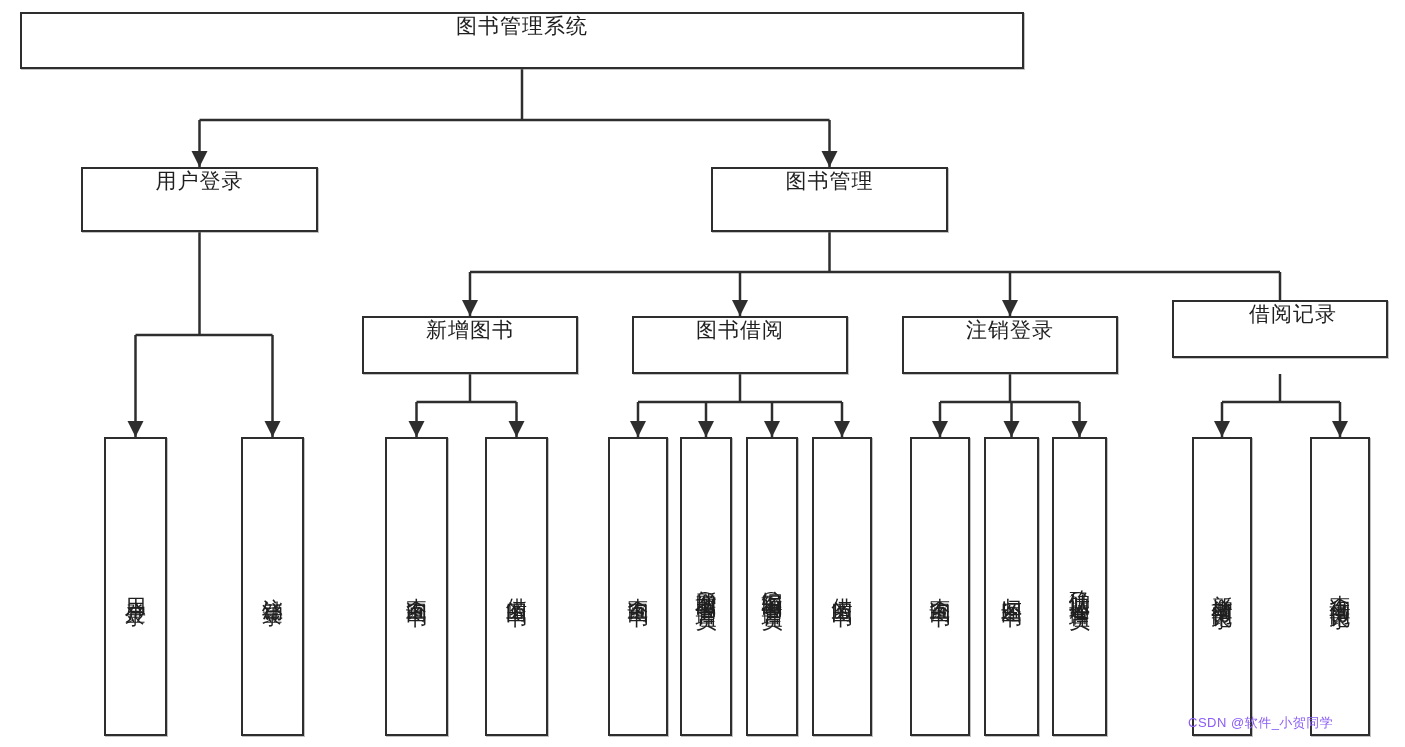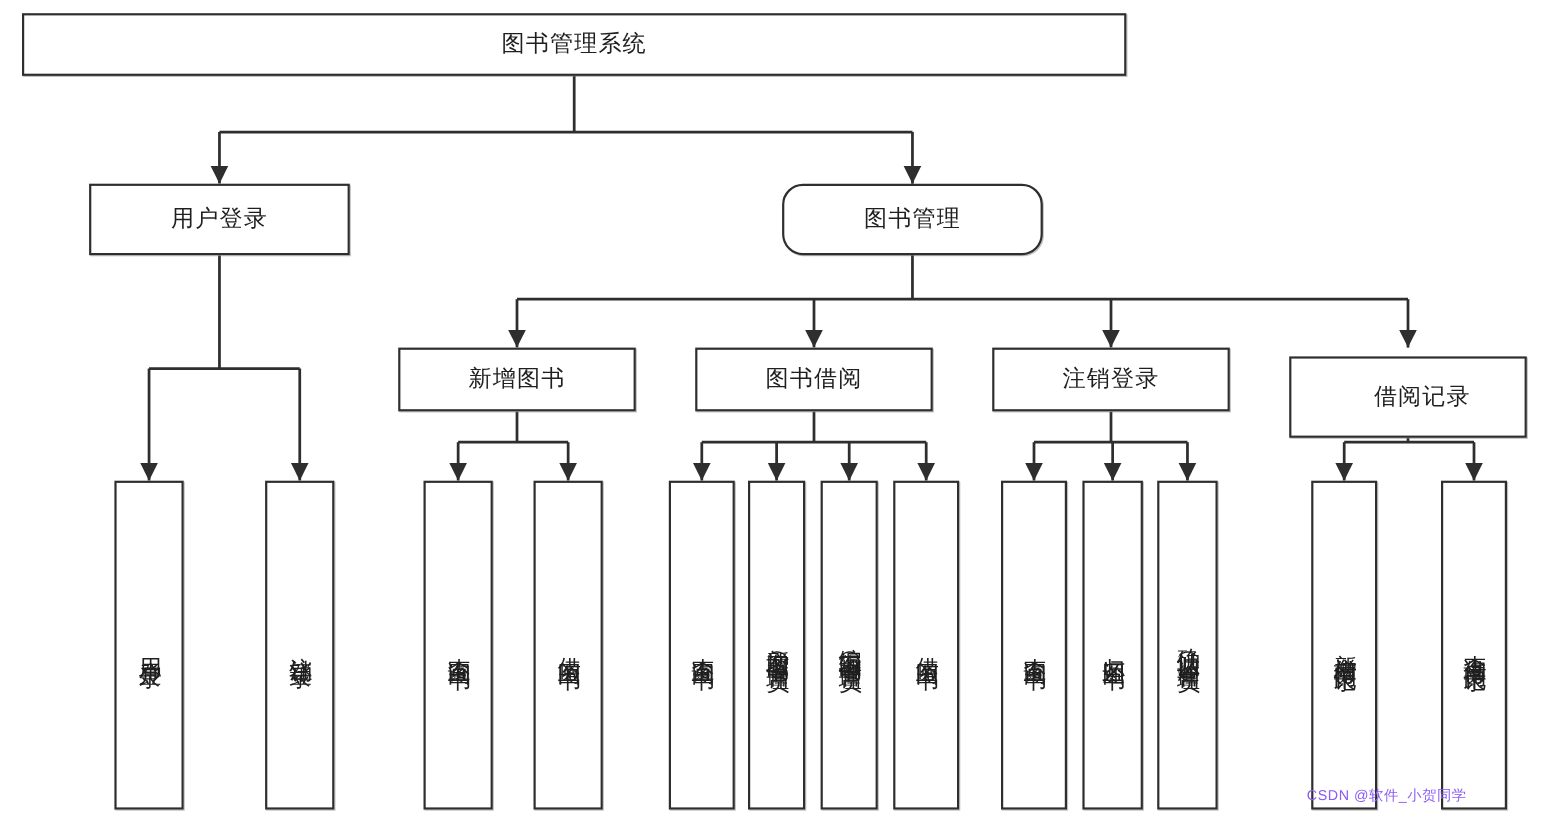--- a/index.html
+++ b/index.html
@@ -24,21 +24,21 @@
     width: 1405px;
     height: 747px;
     pointer-events: none;
   }
   .node {
     position: absolute;
     box-sizing: border-box;
     background: #ffffff;
     border: 2px solid #2e2e2e;
     display: flex;
-    align-items: center;
+    align-items: flex-start;
     justify-content: center;
     box-shadow: 1px 1px 0 rgba(120,120,120,0.45);
   }
   .node-label {
     color: #1f1f1f;
     line-height: 1.15;
     text-align: center;
     white-space: pre;
   }
   .node.horizontal .node-label {
@@ -124,33 +124,33 @@
       <line x1="1340" y1="402" x2="1340" y2="437" stroke="#2e2e2e" stroke-width="2.5"></line>
       <polygon points="1332,421 1348,421 1340,437" fill="#2e2e2e"></polygon>
     </svg>
   <div id="node-layer">
       <div class="node horizontal" style="left: 20px; top: 12px; width: 1004px; height: 57px;">
         <span class="node-label">图书管理系统</span>
       </div>
       <div class="node horizontal" style="left: 81px; top: 167px; width: 237px; height: 65px;">
         <span class="node-label">用户登录</span>
       </div>
-      <div class="node horizontal" style="left: 711px; top: 167px; width: 237px; height: 65px; border-radius: 19px;">
+      <div class="node horizontal" style="left: 711px; top: 167px; width: 237px; height: 65px;">
         <span class="node-label">图书管理</span>
       </div>
       <div class="node horizontal" style="left: 362px; top: 316px; width: 216px; height: 58px;">
         <span class="node-label">新增图书</span>
       </div>
       <div class="node horizontal" style="left: 632px; top: 316px; width: 216px; height: 58px;">
         <span class="node-label">图书借阅</span>
       </div>
       <div class="node horizontal" style="left: 902px; top: 316px; width: 216px; height: 58px;">
         <span class="node-label">注销登录</span>
       </div>
-      <div class="node horizontal" style="left: 1172px; top: 324px; width: 216px; height: 74px; padding-left: 26px;">
+      <div class="node horizontal" style="left: 1172px; top: 300px; width: 216px; height: 58px; padding-left: 26px;">
         <span class="node-label">借阅记录</span>
       </div>
       <div class="node vertical" style="left: 104px; top: 437px; width: 63px; height: 299px;">
         <span class="node-label">用户登录</span>
       </div>
       <div class="node vertical" style="left: 241px; top: 437px; width: 63px; height: 299px;">
         <span class="node-label">注销登录</span>
       </div>
       <div class="node vertical" style="left: 385px; top: 437px; width: 63px; height: 299px;">
         <span class="node-label">查询图书</span>

